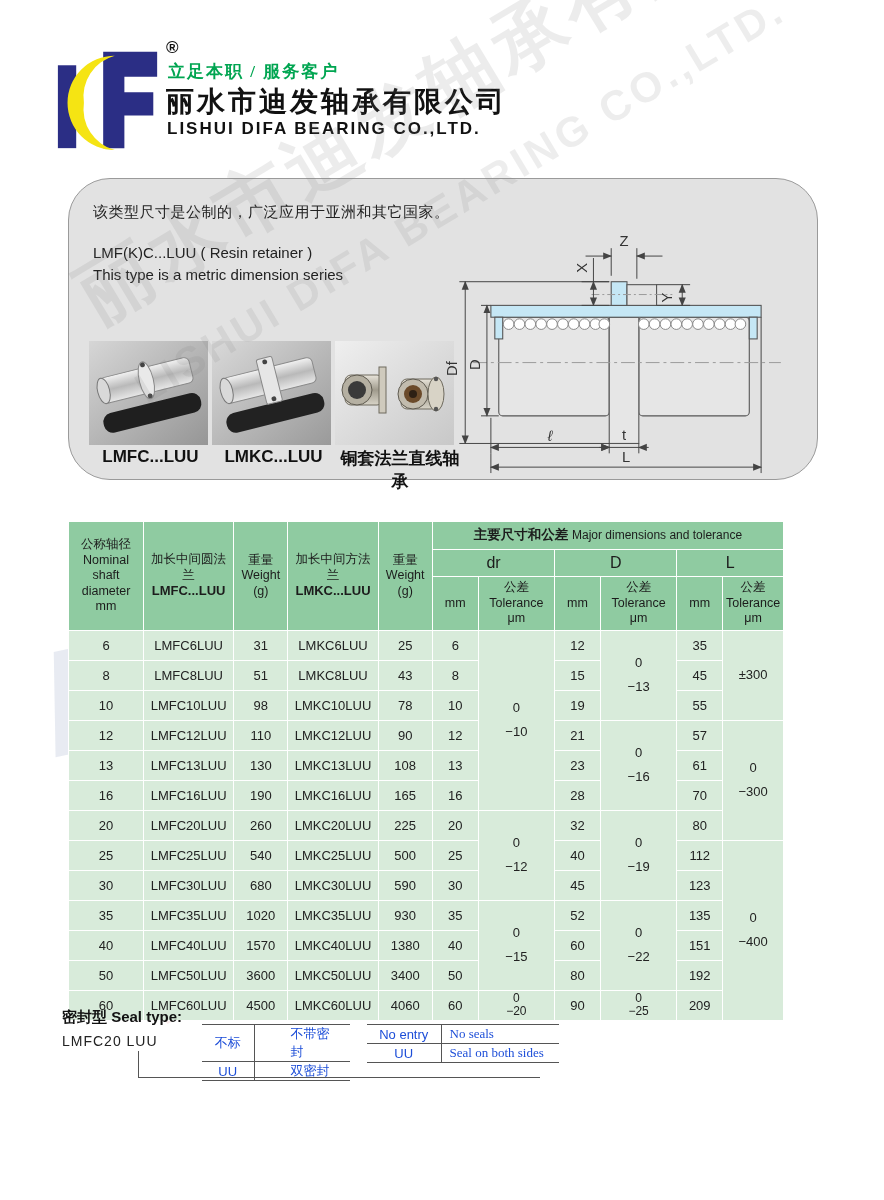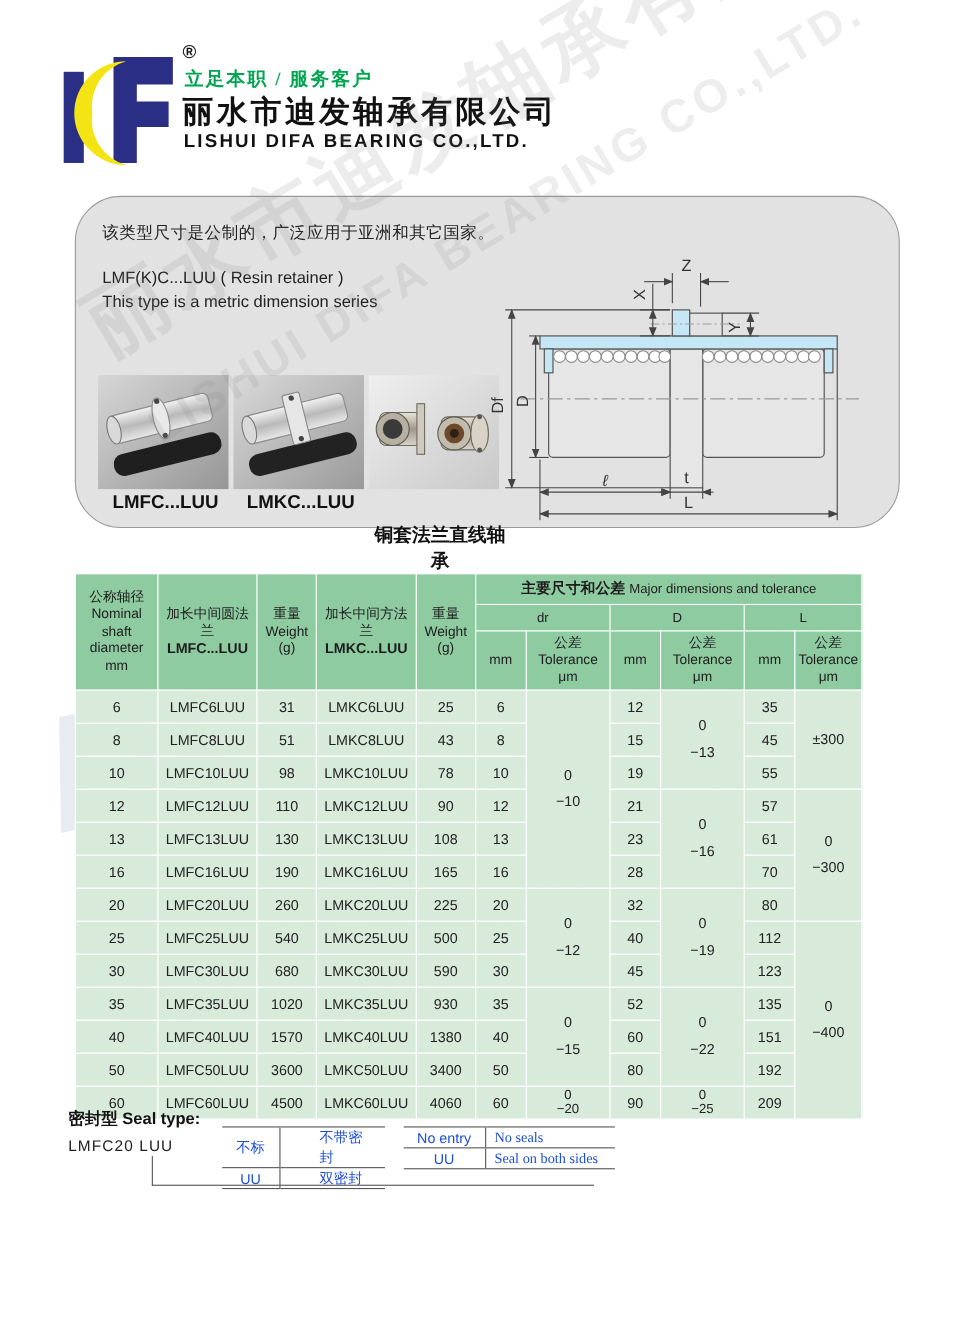--- a/index.html
+++ b/index.html
@@ -17,21 +17,21 @@
   
   .info-box { position:absolute; left:68px; top:178px; width:750px; height:302px;
               background:#e2e2e2; border:1px solid #9a9a9a; border-radius:42px; }
   .desc { position:absolute; left:24px; top:22px; width:370px; font-size:15px; color:#222; line-height:1.5; }
   .desc .cn { letter-spacing:0.5px; }
   .desc .en-block { margin-top:18px; }
   .photos { position:absolute; left:20px; top:162px; width:365px; height:104px; display:flex; gap:4px; }
   .photo { width:119px; height:104px; overflow:hidden; }
   .captions { position:absolute; left:20px; top:268px; width:380px; display:flex; }
   .caption { font-size:17px; font-weight:bold; color:#111; text-align:center; }
-  .cap1 { width:123px; } .cap2 { width:123px; } .cap3 { width:130px; letter-spacing:0px;margin-top:28px; }
+  .cap1 { width:123px; } .cap2 { width:123px; } .cap3 { width:130px; letter-spacing:0px; }
   .drawing { position:absolute; right:8px; top:10px; width:366px; height:288px; }
 
   
   .wm { position:absolute; font-weight:bold; white-space:nowrap; pointer-events:none; }
   .wm-gray { left:60px; top:260px; transform:rotate(-31deg); transform-origin:left top;
              color:rgba(125,125,125,0.15); font-size:74px; letter-spacing:6px; }
   .wm-gray .sub { font-size:42px; letter-spacing:4px; color:rgba(125,125,125,0.14); }
   .wm-pink { left:90px; top:900px; transform:rotate(-31deg); transform-origin:left top;
              color:rgba(205,110,110,0.14); font-size:64px; letter-spacing:5px; }
   .wm-pink .sub { font-size:38px; color:rgba(205,110,110,0.13); }
@@ -39,21 +39,21 @@
            font-size:150px; font-weight:bold; font-style:italic; }
 
   
   .table-wrap { position:absolute; left:68px; top:521px; width:716px; }
   table.dims { width:100%; border-collapse:collapse; table-layout:fixed; }
   table.dims th, table.dims td { border:1.5px solid #fff; text-align:center; vertical-align:middle; }
   table.dims thead th { background:#8fcba1; font-weight:normal; font-size:12.5px; color:#1c1c1c; line-height:1.25; padding:3px 1px; }
   table.dims thead th b { font-size:13px; }
   table.dims thead th.group { font-size:13.5px; font-weight:bold; height:28px; }
   table.dims thead th.group .en { font-weight:normal; font-size:12px; }
-  table.dims thead th.dim { font-size:12px; height:24px; }
+  table.dims thead th.dim { font-size:16px; height:24px; }
   table.dims tbody td { background:#d8ebda; font-size:13px; color:#222; height:30px; padding:0 1px; }
   table.dims td.tol-m { line-height:1.9; }
   table.dims td.tol-s { line-height:1.1; font-size:12px; }
 
   
   .seal-title { position:absolute; left:62px; top:1008px; font-size:15px; font-weight:bold; color:#111; }
   .seal-example { position:absolute; left:62px; top:1033px; font-size:14px; color:#222; letter-spacing:1px; }
   .seal-connector { position:absolute; left:138px; top:1051px; width:402px; height:27px;
                     border-left:1.3px solid #555; border-bottom:1.3px solid #555; }
   table.seal { position:absolute; border-collapse:collapse; font-size:13px; color:#1d4ed8; }

